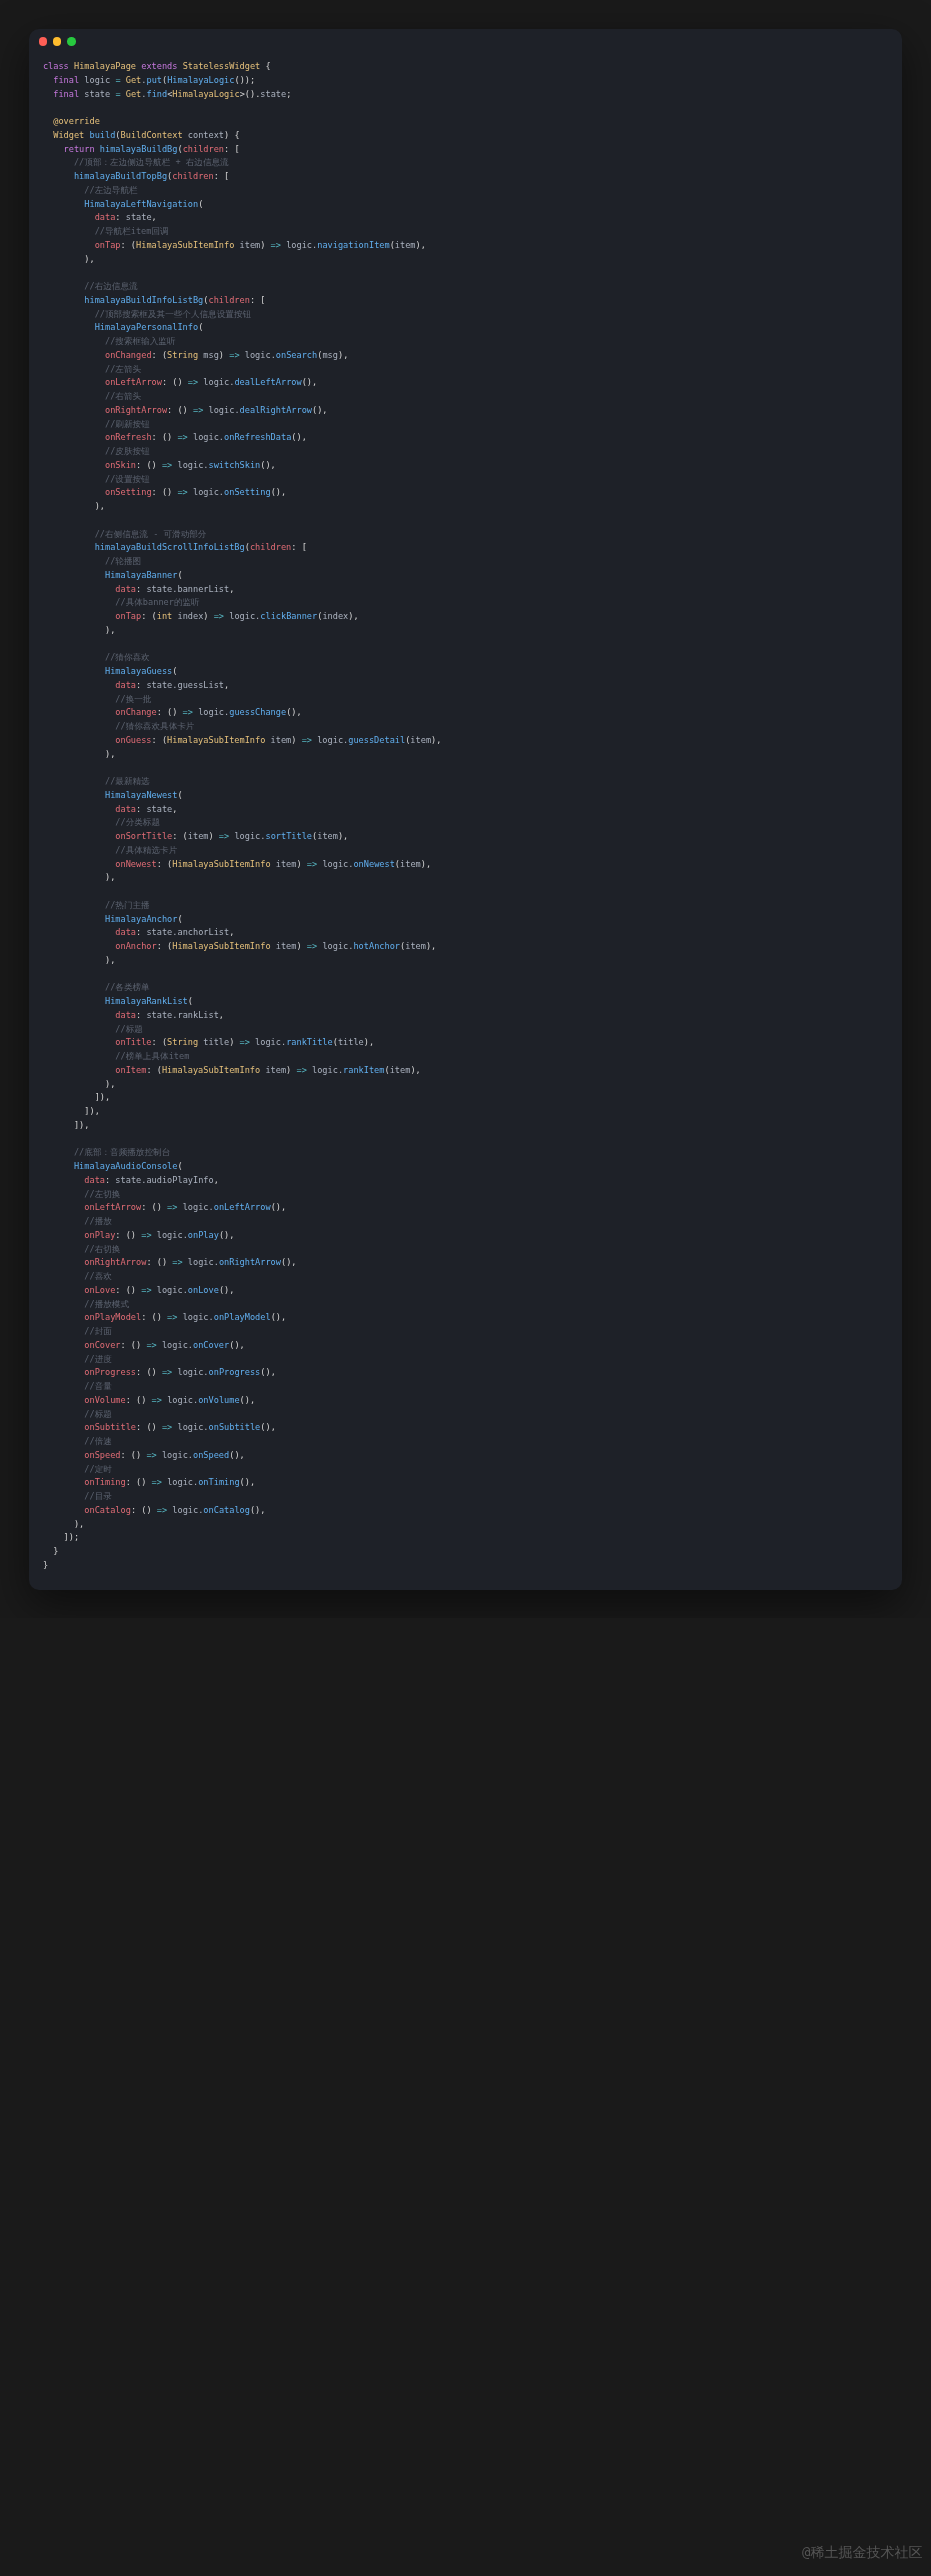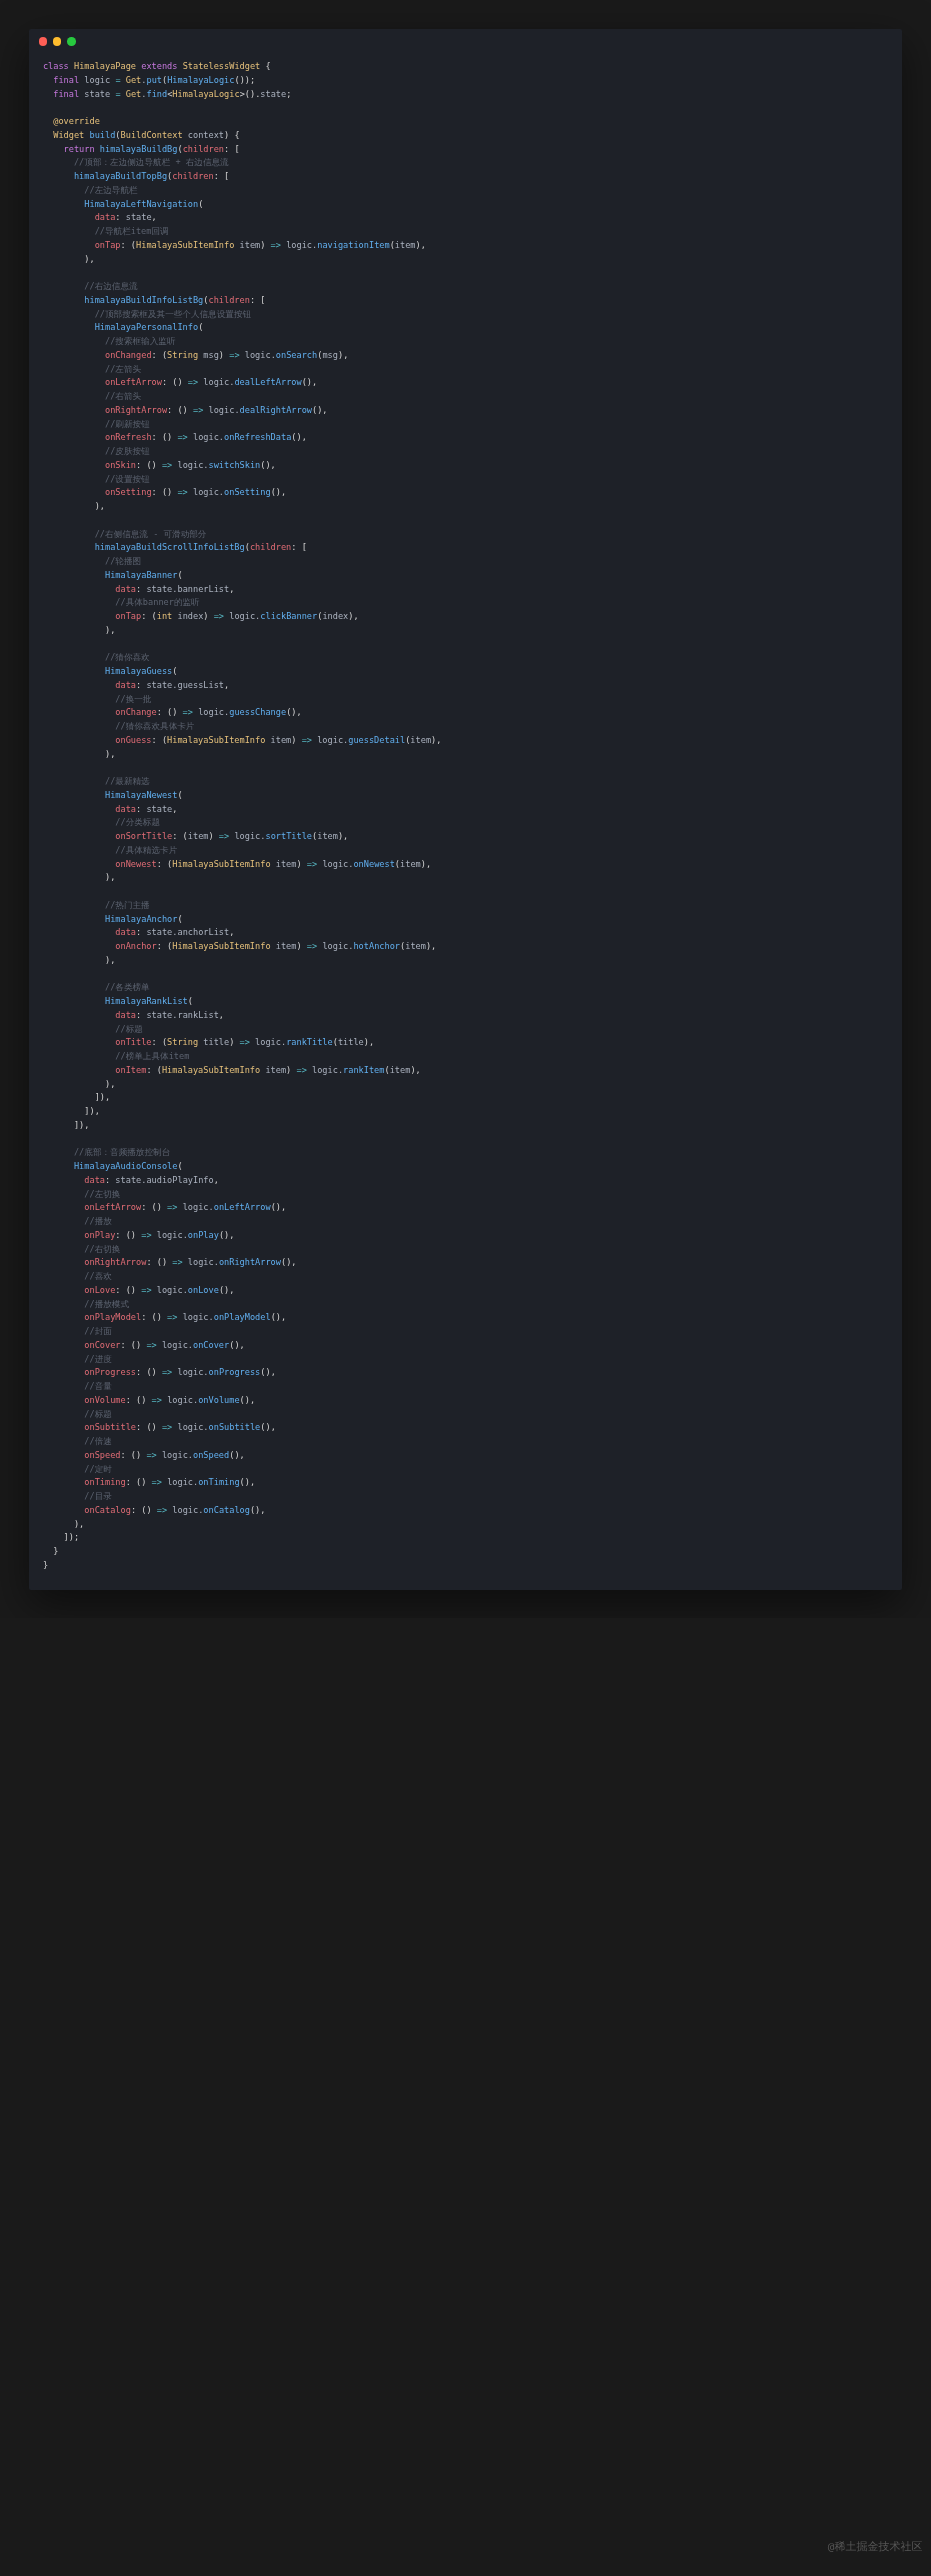--- a/index.html
+++ b/index.html
@@ -6,21 +6,21 @@
   margin: 0;
   padding: 0;
   background: #1a1a1a;
   font-family: 'Menlo', 'Monaco', 'Consolas', monospace;
   font-size: 8.6px;
   line-height: 1.6;
   color: #d4d4d4;
 }
 .window {
   background: #1e2128;
-  border-radius: 2px;
+  border-radius: 10px;
   margin: 28.6px;
   padding: 0;
   box-shadow: 0 14.3px 43px rgba(0,0,0,0.5);
   overflow: hidden;
 }
 .titlebar {
   padding: 8.6px 10px;
   display: flex;
   gap: 5.7px;
 }
@@ -41,24 +41,24 @@
 .cls { color: #e5c07b; }
 .fn { color: #61afef; }
 .cmt { color: #5c6370; font-style: normal; }
 .prop { color: #e06c75; }
 .op { color: #56b6c2; }
 .paren { color: #d4d4d4; }
 .ovr { color: #e5c07b; }
 .plain { color: #abb2bf; }
 .watermark {
   position: fixed;
-  bottom: 20px;
+  bottom: 13px;
   right: 8.6px;
   color: #555;
-  font-size: 11px;
+  font-size: 14px;
 }
 </style>
 </head>
 <body>
 
 <div class="window">
   <div class="titlebar">
     <div class="dot red"></div>
     <div class="dot yellow"></div>
     <div class="dot green"></div>

